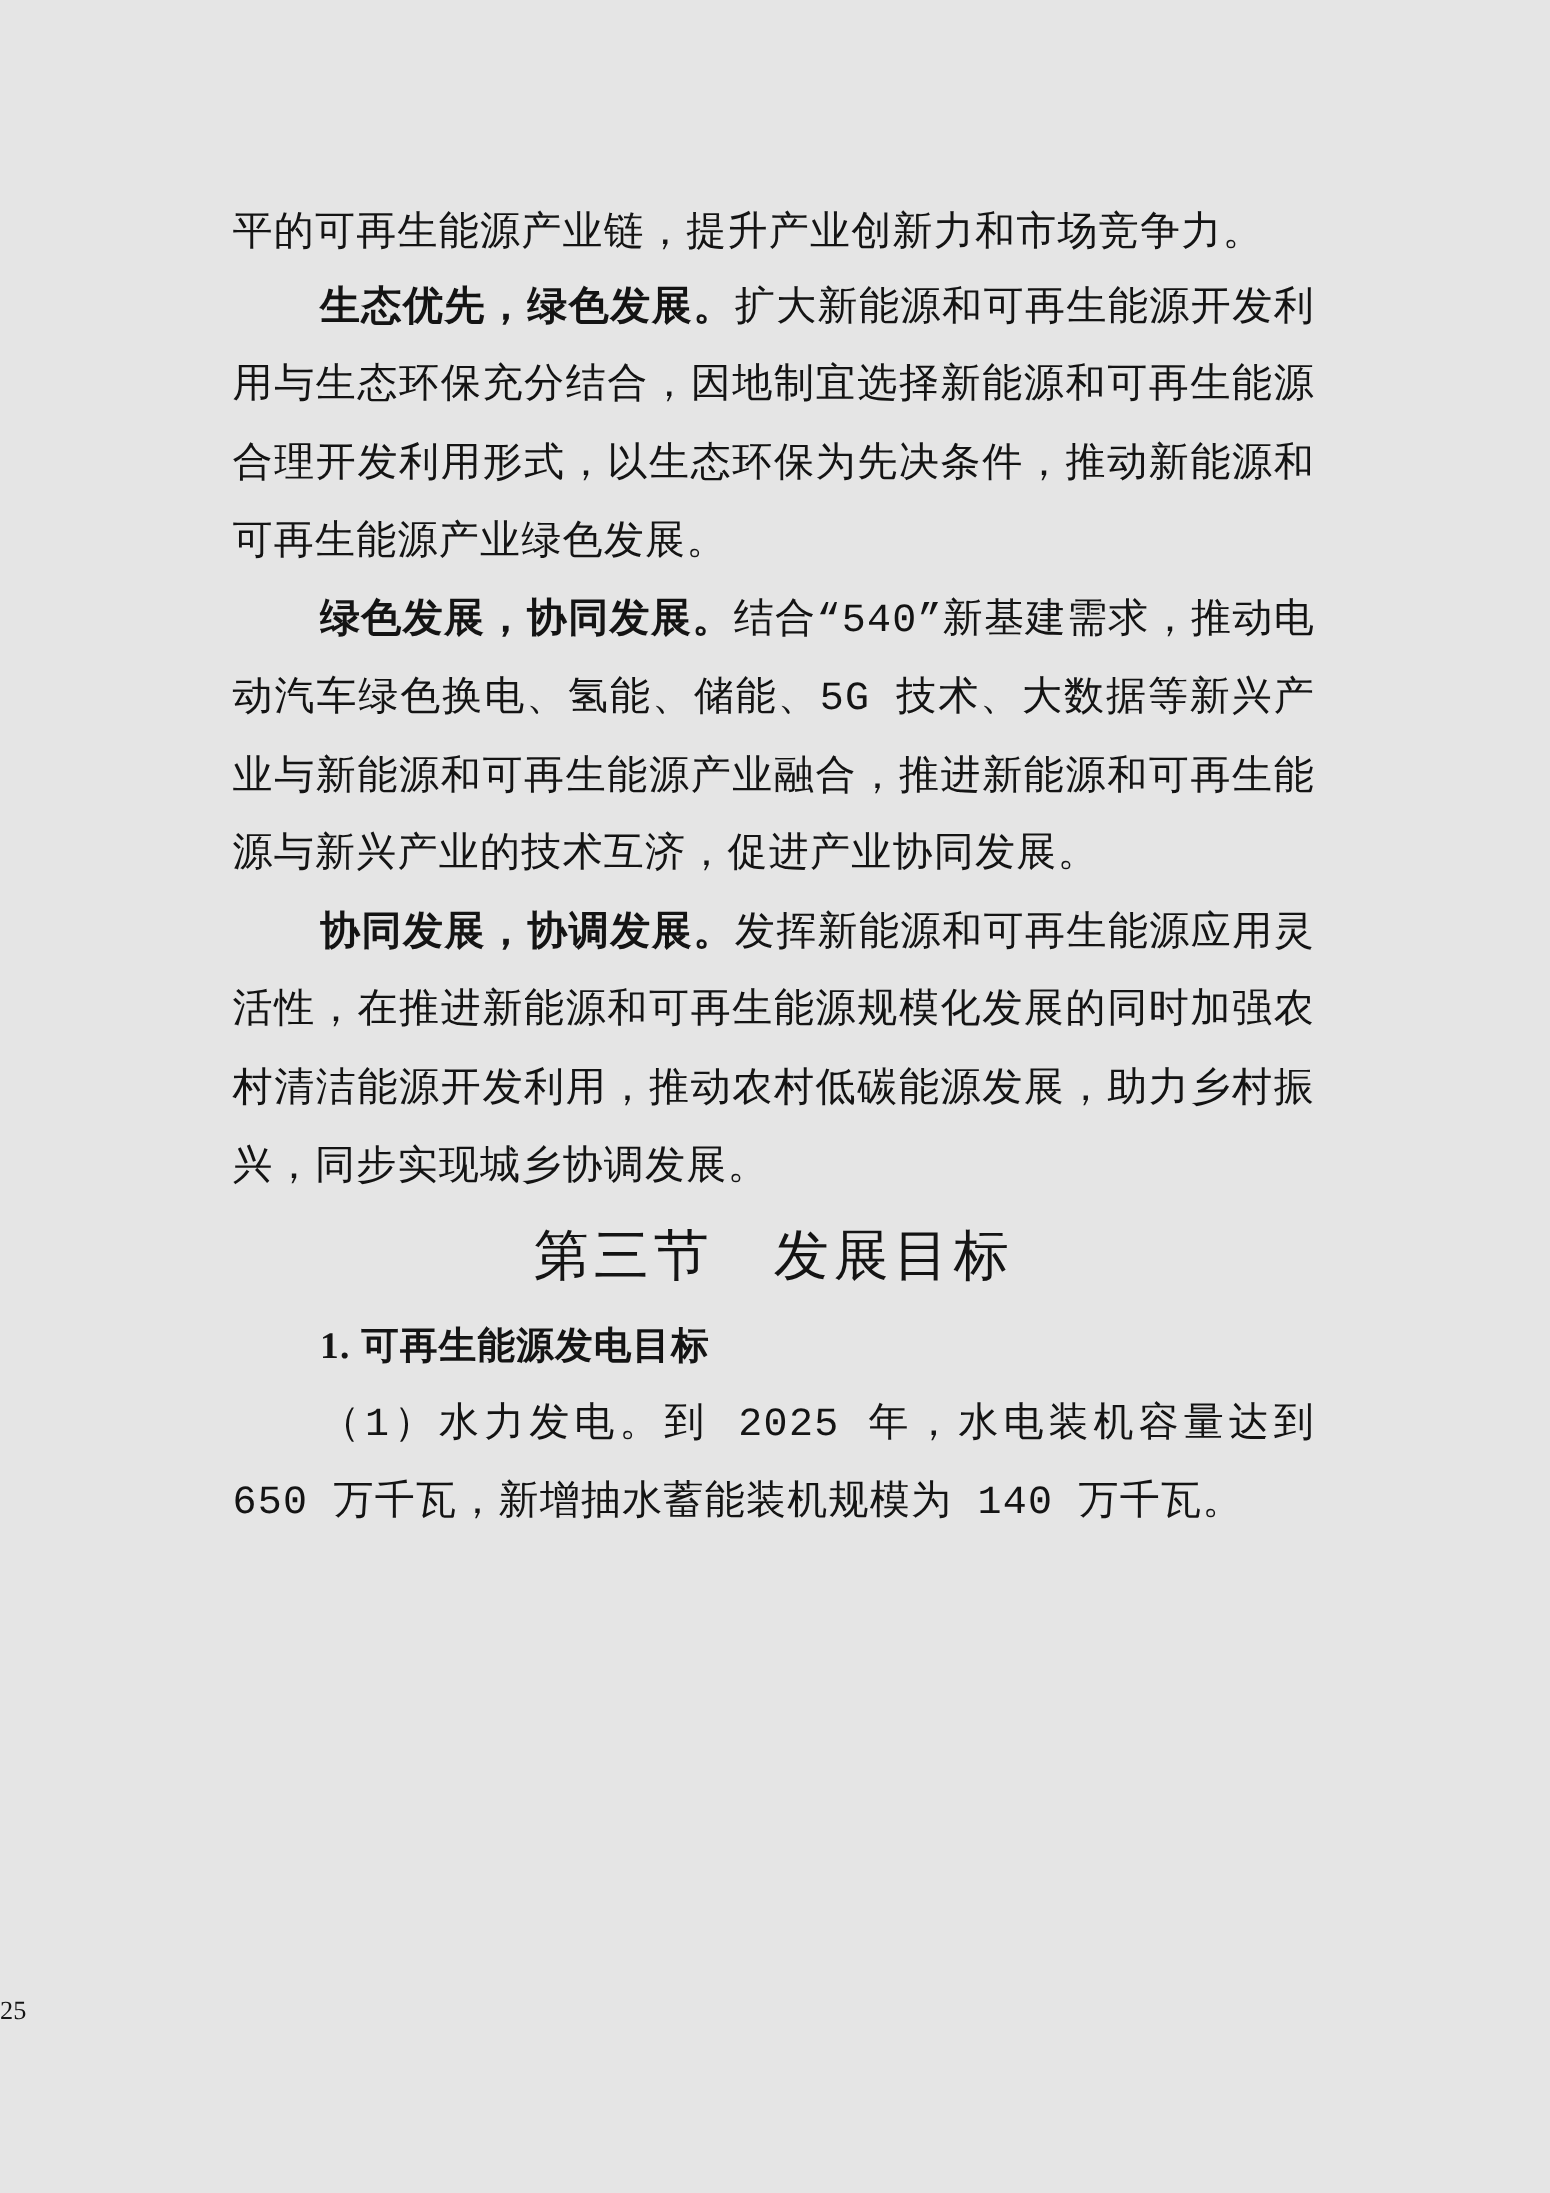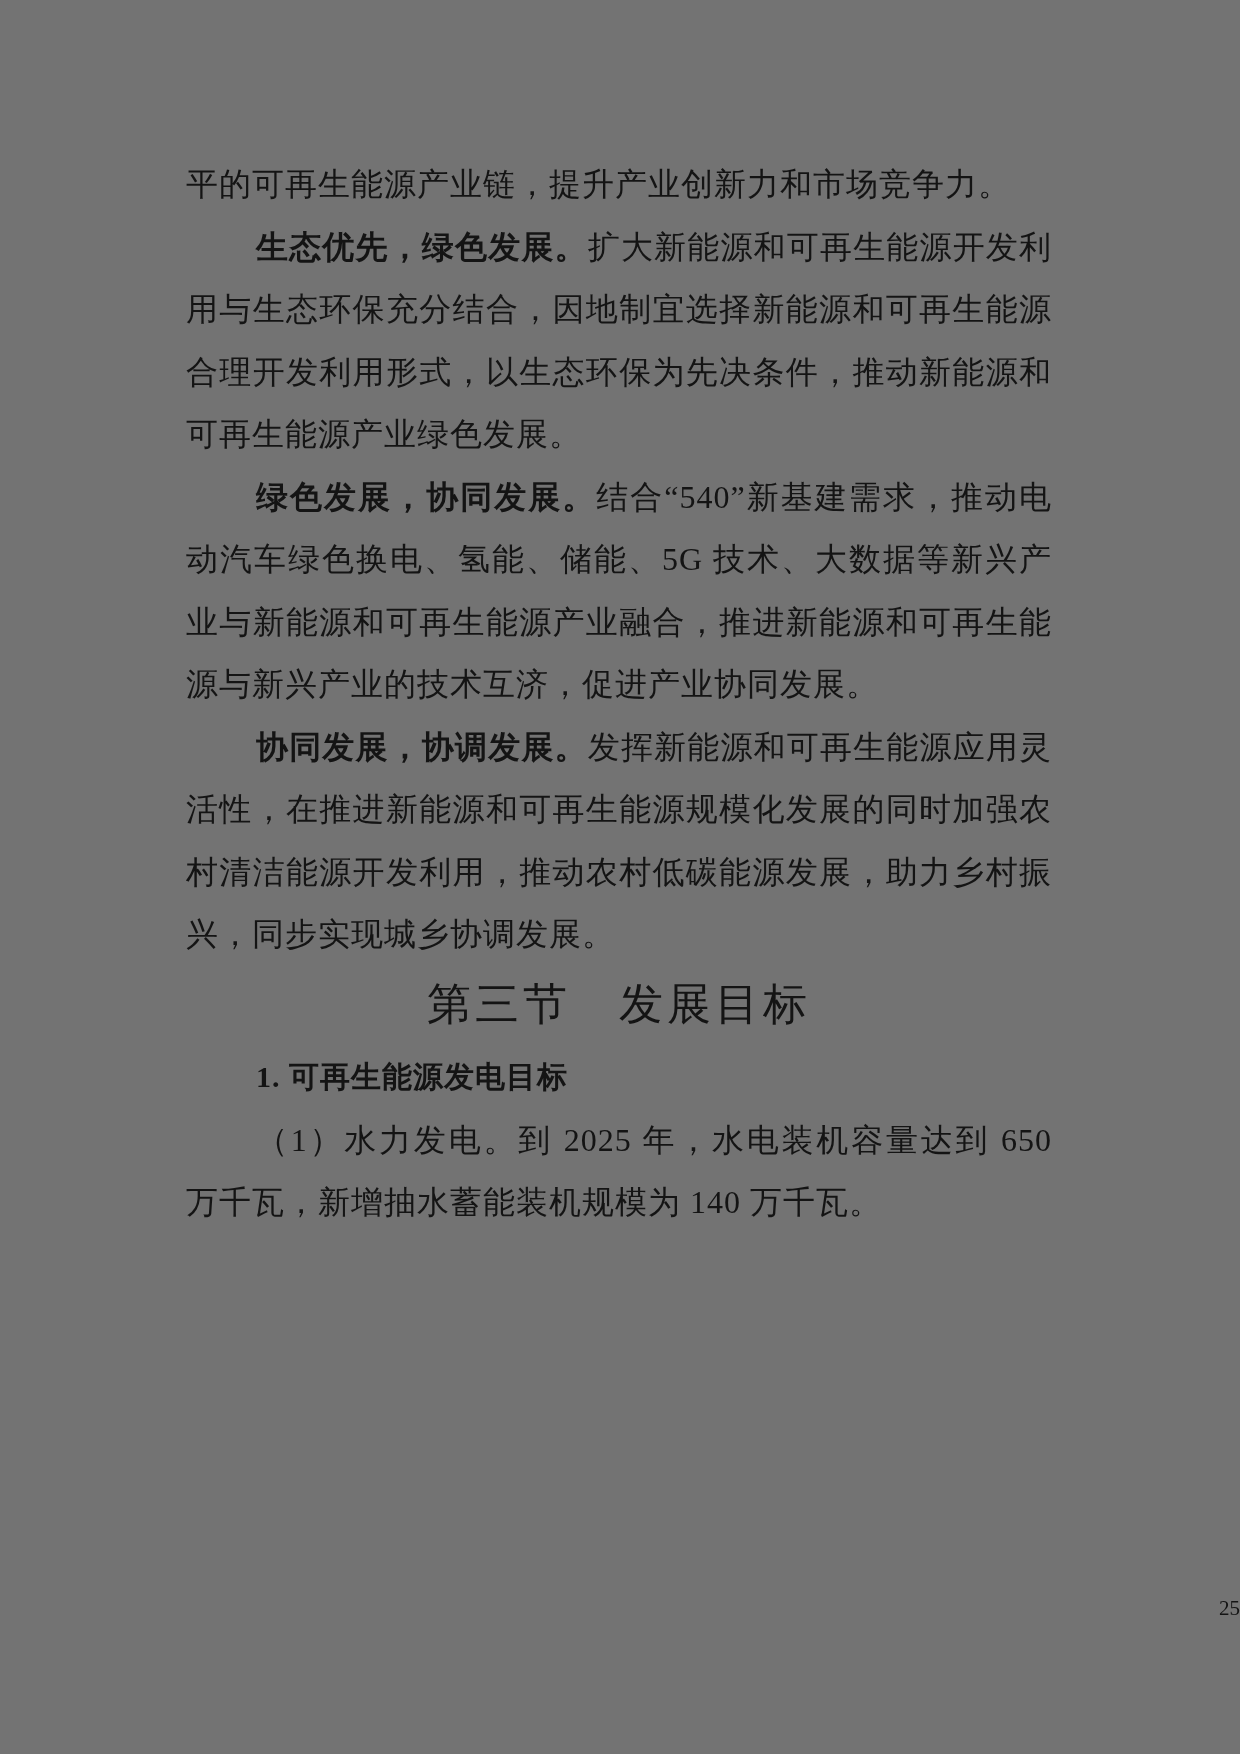--- a/index.html
+++ b/index.html
@@ -4,41 +4,42 @@
 <style>
   html, body {
     margin: 0;
     padding: 0;
     background: #ffffff;
   }
   .page {
     position: relative;
     width: 1240px;
     height: 1754px;
-    background: #737373;
+    background: #e5e5e5;
     color: #141414;
     font-family: "Liberation Serif", "DejaVu Serif", serif;
     overflow: hidden;
   }
   .content {
     position: absolute;
     left: 186px;
     top: 153px;
     width: 866px;
   }
   .para {
     margin: 0;
     font-size: 32px;
     line-height: 62.5px;
     letter-spacing: 1px;
     text-align: justify;
     text-justify: inter-ideograph;
   }
   .para.indent {
     text-indent: 70px;
+    font-family: Liberation Mono, monospace;
   }
   .lead {
     font-weight: 700;
   }
   .section-heading {
     margin: 8px 0 0 0;
     font-size: 44px;
     line-height: 62.5px;
     font-weight: 400;
     letter-spacing: 4px;
@@ -51,21 +52,21 @@
     line-height: 62.5px;
     font-weight: 700;
     letter-spacing: 1px;
     text-indent: 70px;
   }
   .page-number {
     position: absolute;
     top: 1596px;
     left: 0;
     width: 100%;
-    text-align: right;
+    text-align: left;
     font-size: 21px;
     line-height: 24px;
     color: #141414;
   }
 </style>
 </head>
 <body>
 
 <div class="page">
   <div class="content">

